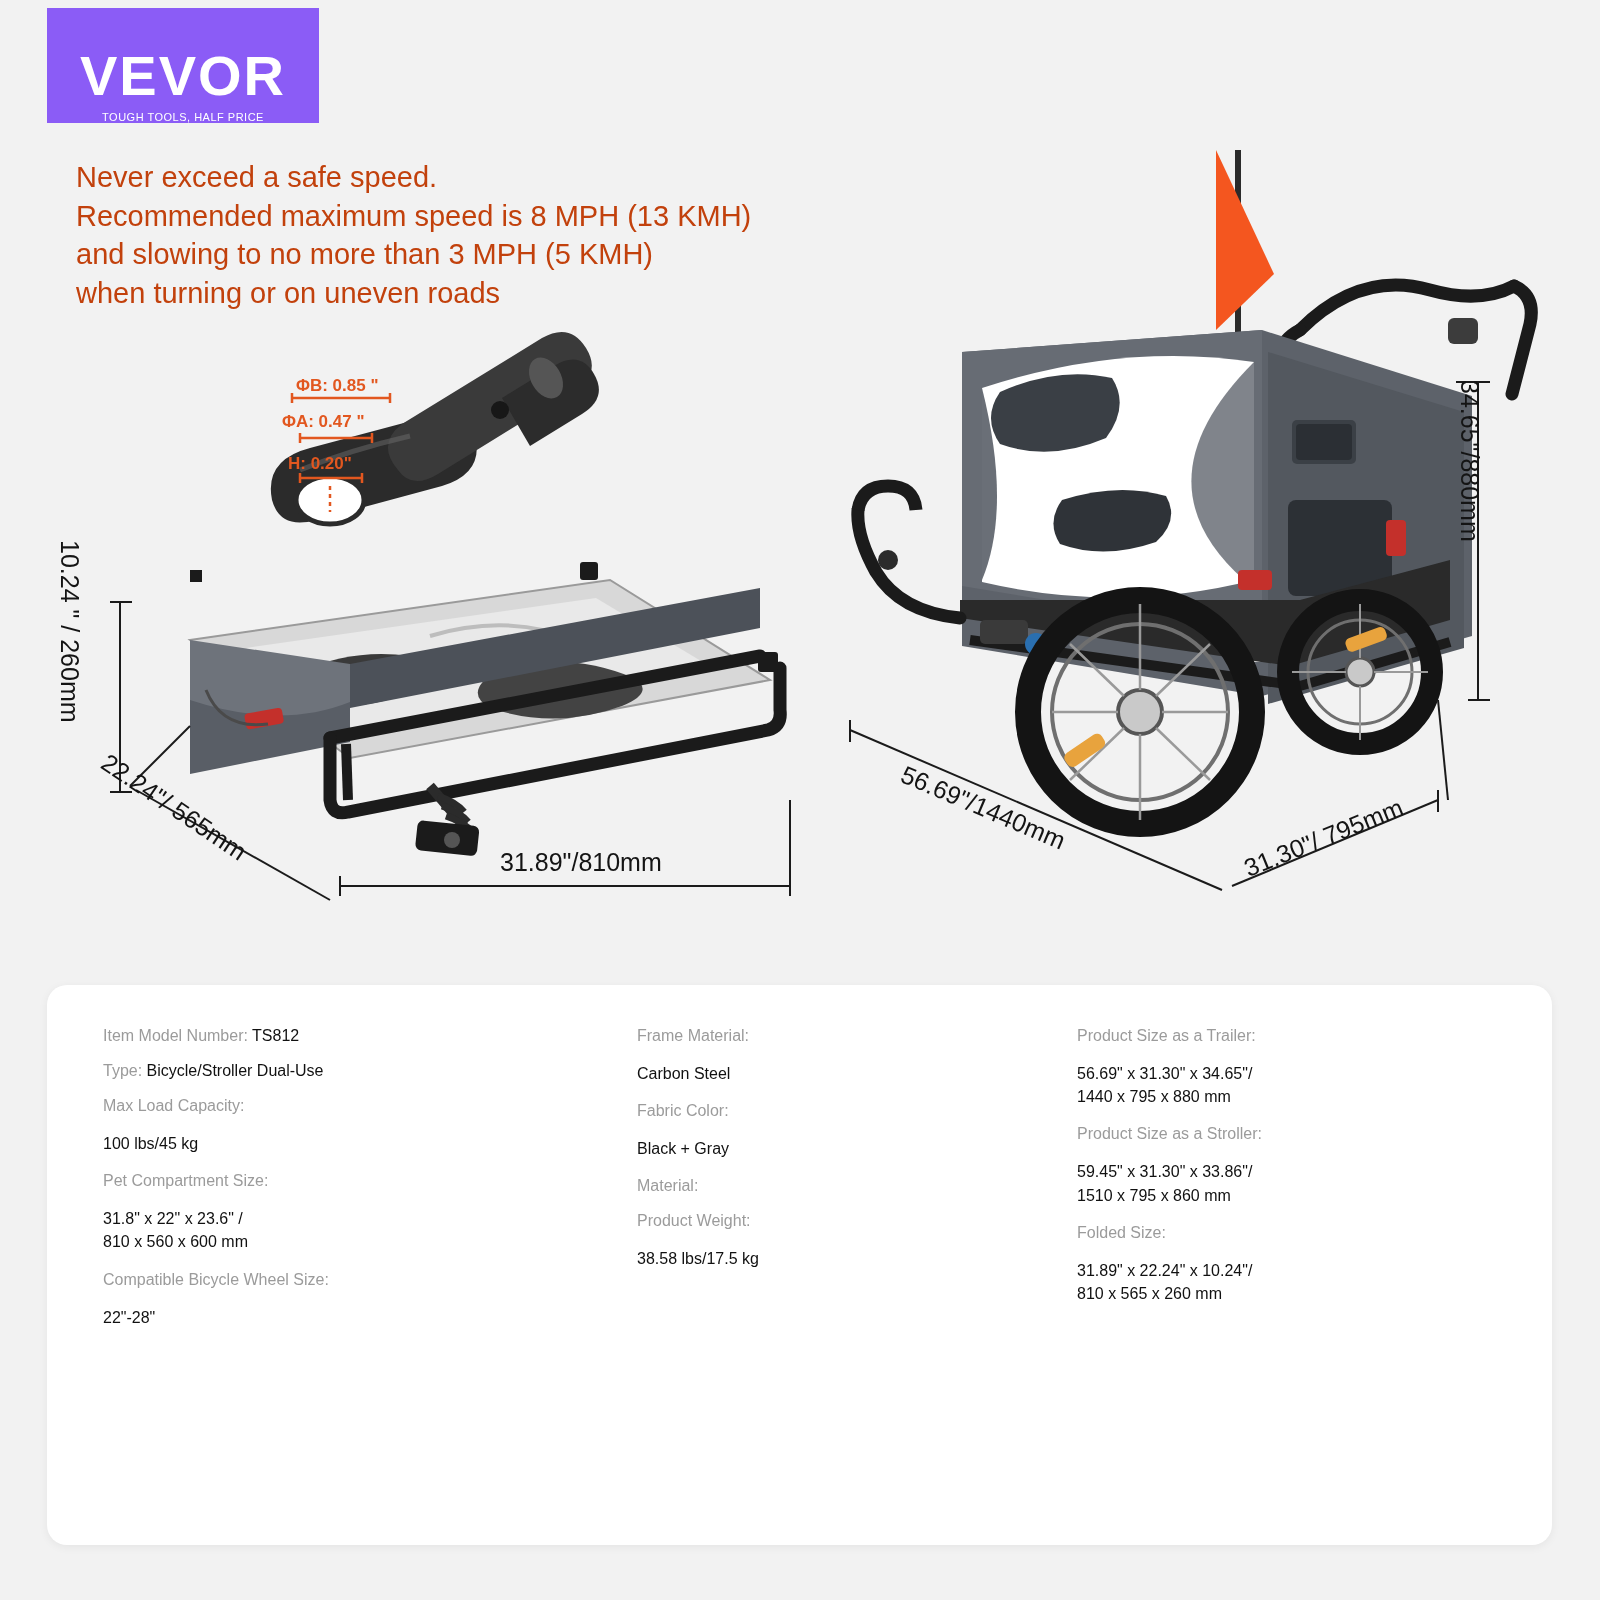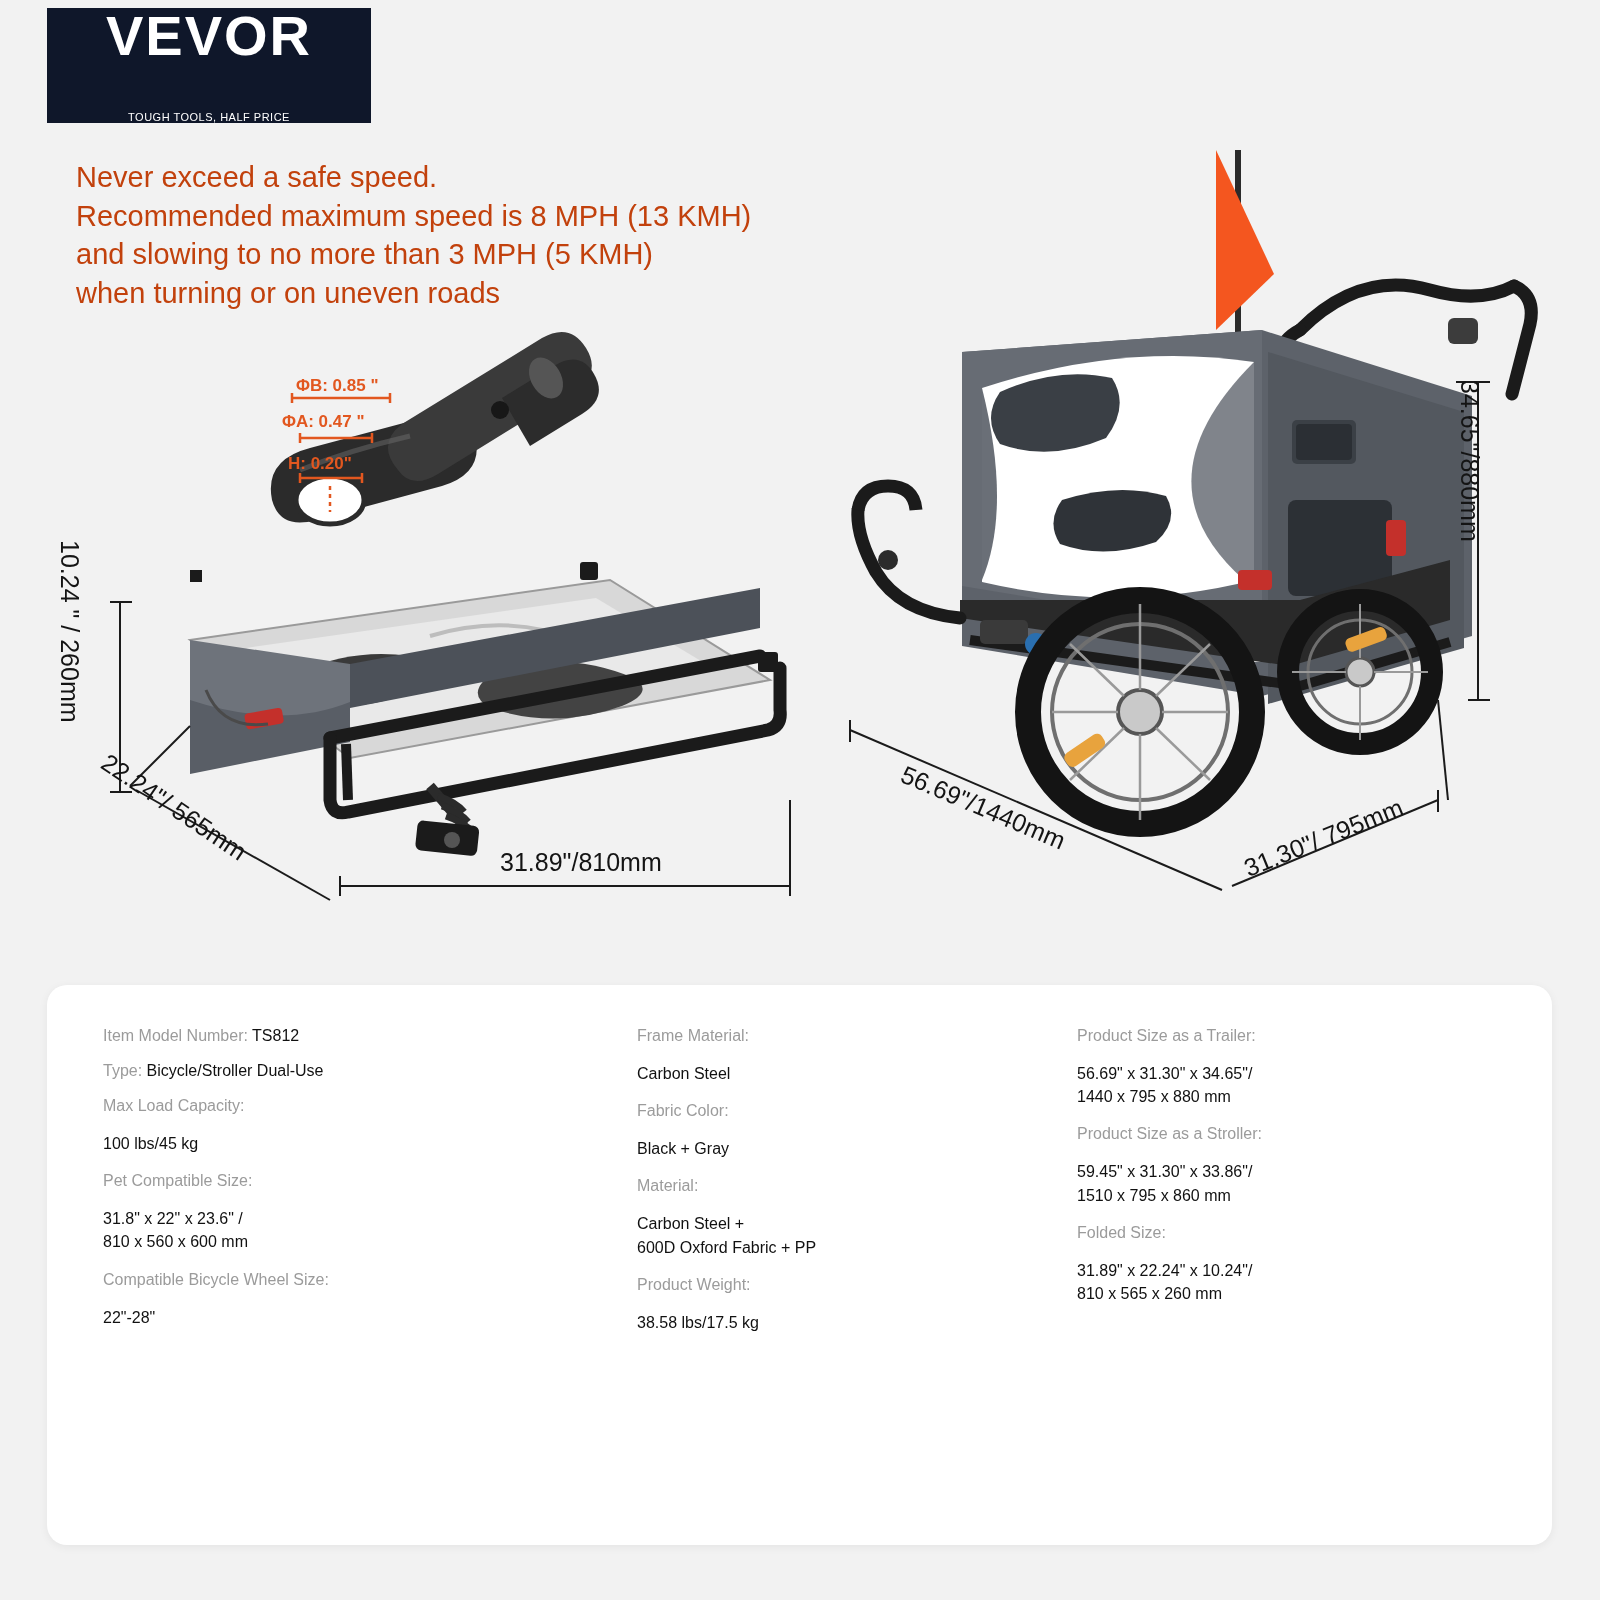--- a/index.html
+++ b/index.html
@@ -13,27 +13,27 @@
     font-family: "Liberation Sans", sans-serif;
     position: relative;
     overflow: hidden;
   }
 
   
   #logo {
     position: absolute;
     left: 47px;
     top: 8px;
-    width: 324px;
+    width: 272px;
     height: 115px;
-    background: #0f172a;
+    background: #8b5cf6;
     display: flex;
     flex-direction: column;
     align-items: center;
-    justify-content: space-between;
+    justify-content: flex-end;
   }
   #logo .brand {
     color: #ffffff;
     font-size: 56px;
     font-weight: bold;
     letter-spacing: 2px;
     line-height: 1;
   }
   #logo .tagline {
     color: #ffffff;
@@ -276,34 +276,32 @@
 <div class="dim" style="left:1484px; top:380px; transform: rotate(90deg); transform-origin: 0 0;">34.65"/880mm</div>
 <div class="dim" style="left:908px; top:760px; transform: rotate(23deg); transform-origin: 0 0;">56.69"/1440mm</div>
 <div class="dim" style="left:1240px; top:856px; transform: rotate(-22deg); transform-origin: 0 0;">31.30"/ 795mm</div>
 
 <div id="spec-card">
   <div class="spec-col" id="col1">
       <div class="spec-line"><span class="lbl">Item Model Number: </span><span class="val">TS812</span></div>
       <div class="spec-line"><span class="lbl">Type: </span><span class="val">Bicycle/Stroller Dual-Use</span></div>
       <div class="spec-line lbl">Max Load Capacity:</div>
       <div class="spec-line val" style="white-space: pre-line; line-height: 1.45;">100 lbs/45 kg</div>
-      <div class="spec-line lbl">Pet Compatible Size:</div>
+      <div class="spec-line lbl">Pet Compartment Size:</div>
       <div class="spec-line val" style="white-space: pre-line; line-height: 1.45;">31.8" x 22" x 23.6" /
 810 x 560 x 600 mm</div>
       <div class="spec-line lbl">Compatible Bicycle Wheel Size:</div>
       <div class="spec-line val" style="white-space: pre-line; line-height: 1.45;">22"-28"</div>
     </div>
   <div class="spec-col" id="col2">
       <div class="spec-line lbl">Frame Material:</div>
       <div class="spec-line val" style="white-space: pre-line; line-height: 1.45;">Carbon Steel</div>
       <div class="spec-line lbl">Fabric Color:</div>
       <div class="spec-line val" style="white-space: pre-line; line-height: 1.45;">Black + Gray</div>
       <div class="spec-line lbl">Material:</div>
-      <div class="spec-line val" style="white-space: pre-line; line-height: 1.45;">Carbon Steel +
-600D Oxford Fabric + PP</div>
       <div class="spec-line lbl">Product Weight:</div>
       <div class="spec-line val" style="white-space: pre-line; line-height: 1.45;">38.58 lbs/17.5 kg</div>
     </div>
   <div class="spec-col" id="col3">
       <div class="spec-line lbl">Product Size as a Trailer:</div>
       <div class="spec-line val" style="white-space: pre-line; line-height: 1.45;">56.69" x 31.30" x 34.65"/
 1440 x 795 x 880 mm</div>
       <div class="spec-line lbl">Product Size as a Stroller:</div>
       <div class="spec-line val" style="white-space: pre-line; line-height: 1.45;">59.45" x 31.30" x 33.86"/
 1510 x 795 x 860 mm</div>

